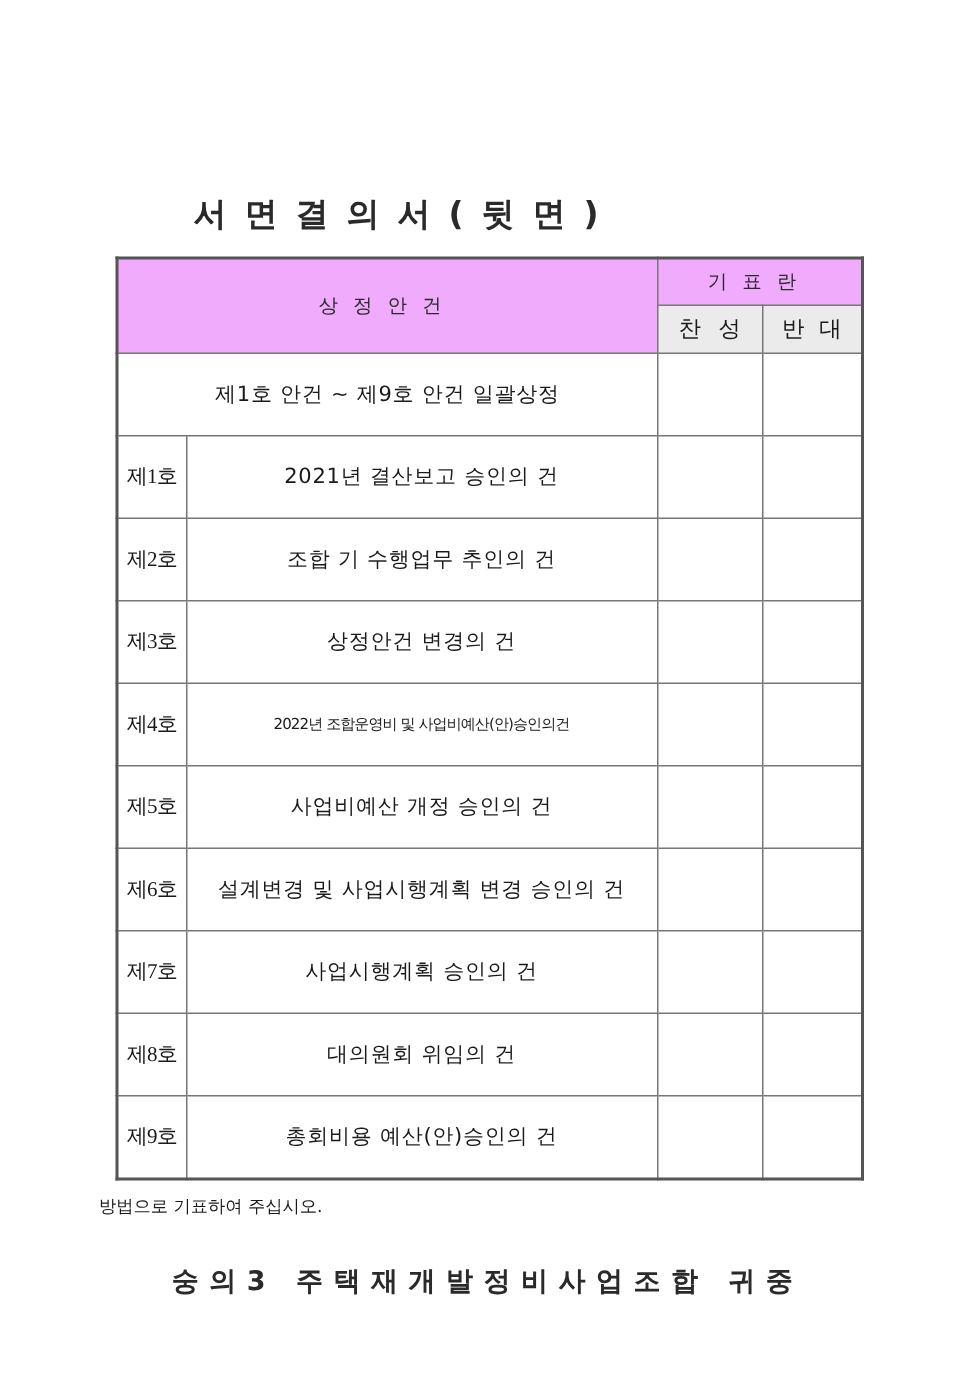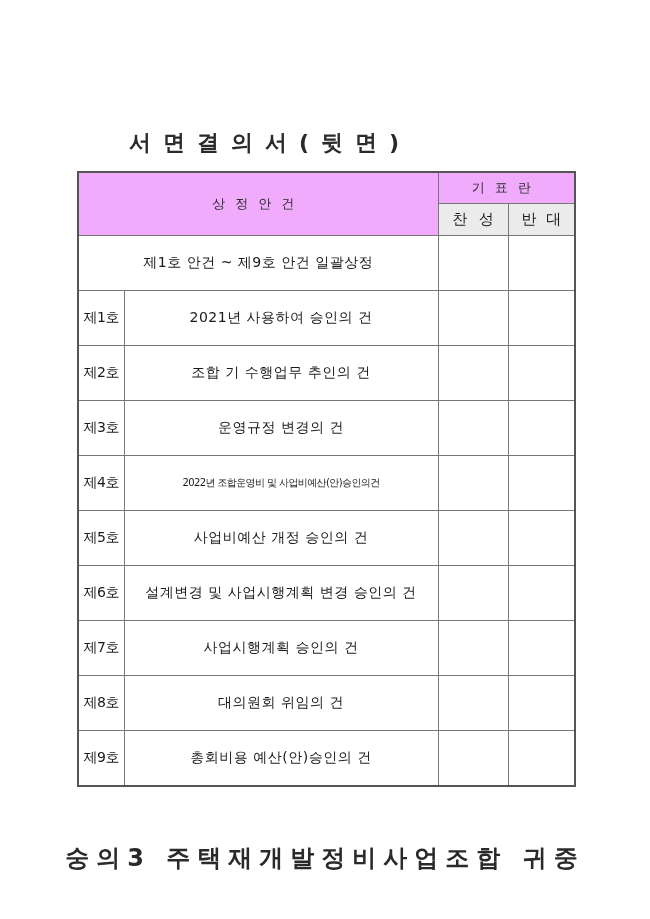--- a/index.html
+++ b/index.html
@@ -18,31 +18,31 @@
     border: 2px solid #555;
   }
   table.ballot td { border: 1px solid #777; padding: 0; text-align: center; vertical-align: middle; }
   .hdr { background: #f0abfc; color: #2a2a2a; font-size: 13px; letter-spacing: 10px; }
   .hdr-sub { background: #ebebeb; font-size: 15px; }
   .hdr-sub span { display: inline-block; }
   .spread { display: flex; justify-content: space-around; padding: 0 8px; }
   tr.h1 td { height: 30px; }
   tr.h2 td { height: 31px; }
   tr.row td { height: 54px; font-size: 14px; }
-  .num { font-size: 14px; letter-spacing: -0.5px; }
+  .num { font-size: 14px; letter-spacing: -0.5px; font-family: Liberation Serif, serif; }
   .agenda { font-size: 14px; letter-spacing: 0.5px; white-space: nowrap; margin-left: 36px; }
   .vote { background: #fff; }
   .note {
     position: absolute; left: 50px; top: 796px; width: 560px; font-size: 11.5px; line-height: 17px; color: #1a1a1a;
   }
   .note .mark { display: inline-block; width: 16px; }
   .note .line2 { padding-left: 16px; }
   .footer {
     position: absolute; left: 0; width: 650px; top: 842px; text-align: center;
-    font-size: 24px; font-weight: bold; letter-spacing: 7px; color: #2a2a2a;
+    font-size: 18px; font-weight: bold; letter-spacing: 7px; color: #2a2a2a;
   }
 </style>
 </head>
 <body>
 
 <div class="title">서면결의서(뒷면)</div>
 
 <table class="ballot">
   <colgroup>
     <col style="width:46px">
@@ -69,33 +69,33 @@
           </div>
     </td>
   </tr>
   <tr class="row">
     <td colspan="2" class="agenda">제1호 안건 ~ 제9호 안건 일괄상정</td>
     <td class="vote"></td>
     <td class="vote"></td>
   </tr>
   <tr class="row">
     <td class="num">제1호</td>
-    <td class="agenda">2021년 사용하여 승인의 건</td>
+    <td class="agenda">2021년 결산보고 승인의 건</td>
     <td class="vote"></td>
     <td class="vote"></td>
   </tr>
   <tr class="row">
     <td class="num">제2호</td>
     <td class="agenda">조합 기 수행업무 추인의 건</td>
     <td class="vote"></td>
     <td class="vote"></td>
   </tr>
   <tr class="row">
     <td class="num">제3호</td>
-    <td class="agenda">운영규정 변경의 건</td>
+    <td class="agenda">상정안건 변경의 건</td>
     <td class="vote"></td>
     <td class="vote"></td>
   </tr>
   <tr class="row">
     <td class="num">제4호</td>
     <td class="agenda" style="letter-spacing:-0.6px;font-size:10px">2022년 조합운영비 및 사업비예산(안)승인의건</td>
     <td class="vote"></td>
     <td class="vote"></td>
   </tr>
   <tr class="row">
@@ -125,15 +125,16 @@
   <tr class="row">
     <td class="num">제9호</td>
     <td class="agenda">총회비용 예산(안)승인의 건</td>
     <td class="vote"></td>
     <td class="vote"></td>
   </tr>
 </tbody>
   </table>
 
 <div class="note">
+  <div class="line2">방법으로 기표하여 주십시오.</div>
 </div>
 
 <div class="footer">숭의3 주택재개발정비사업조합 귀중</div>
 
 </body></html>

